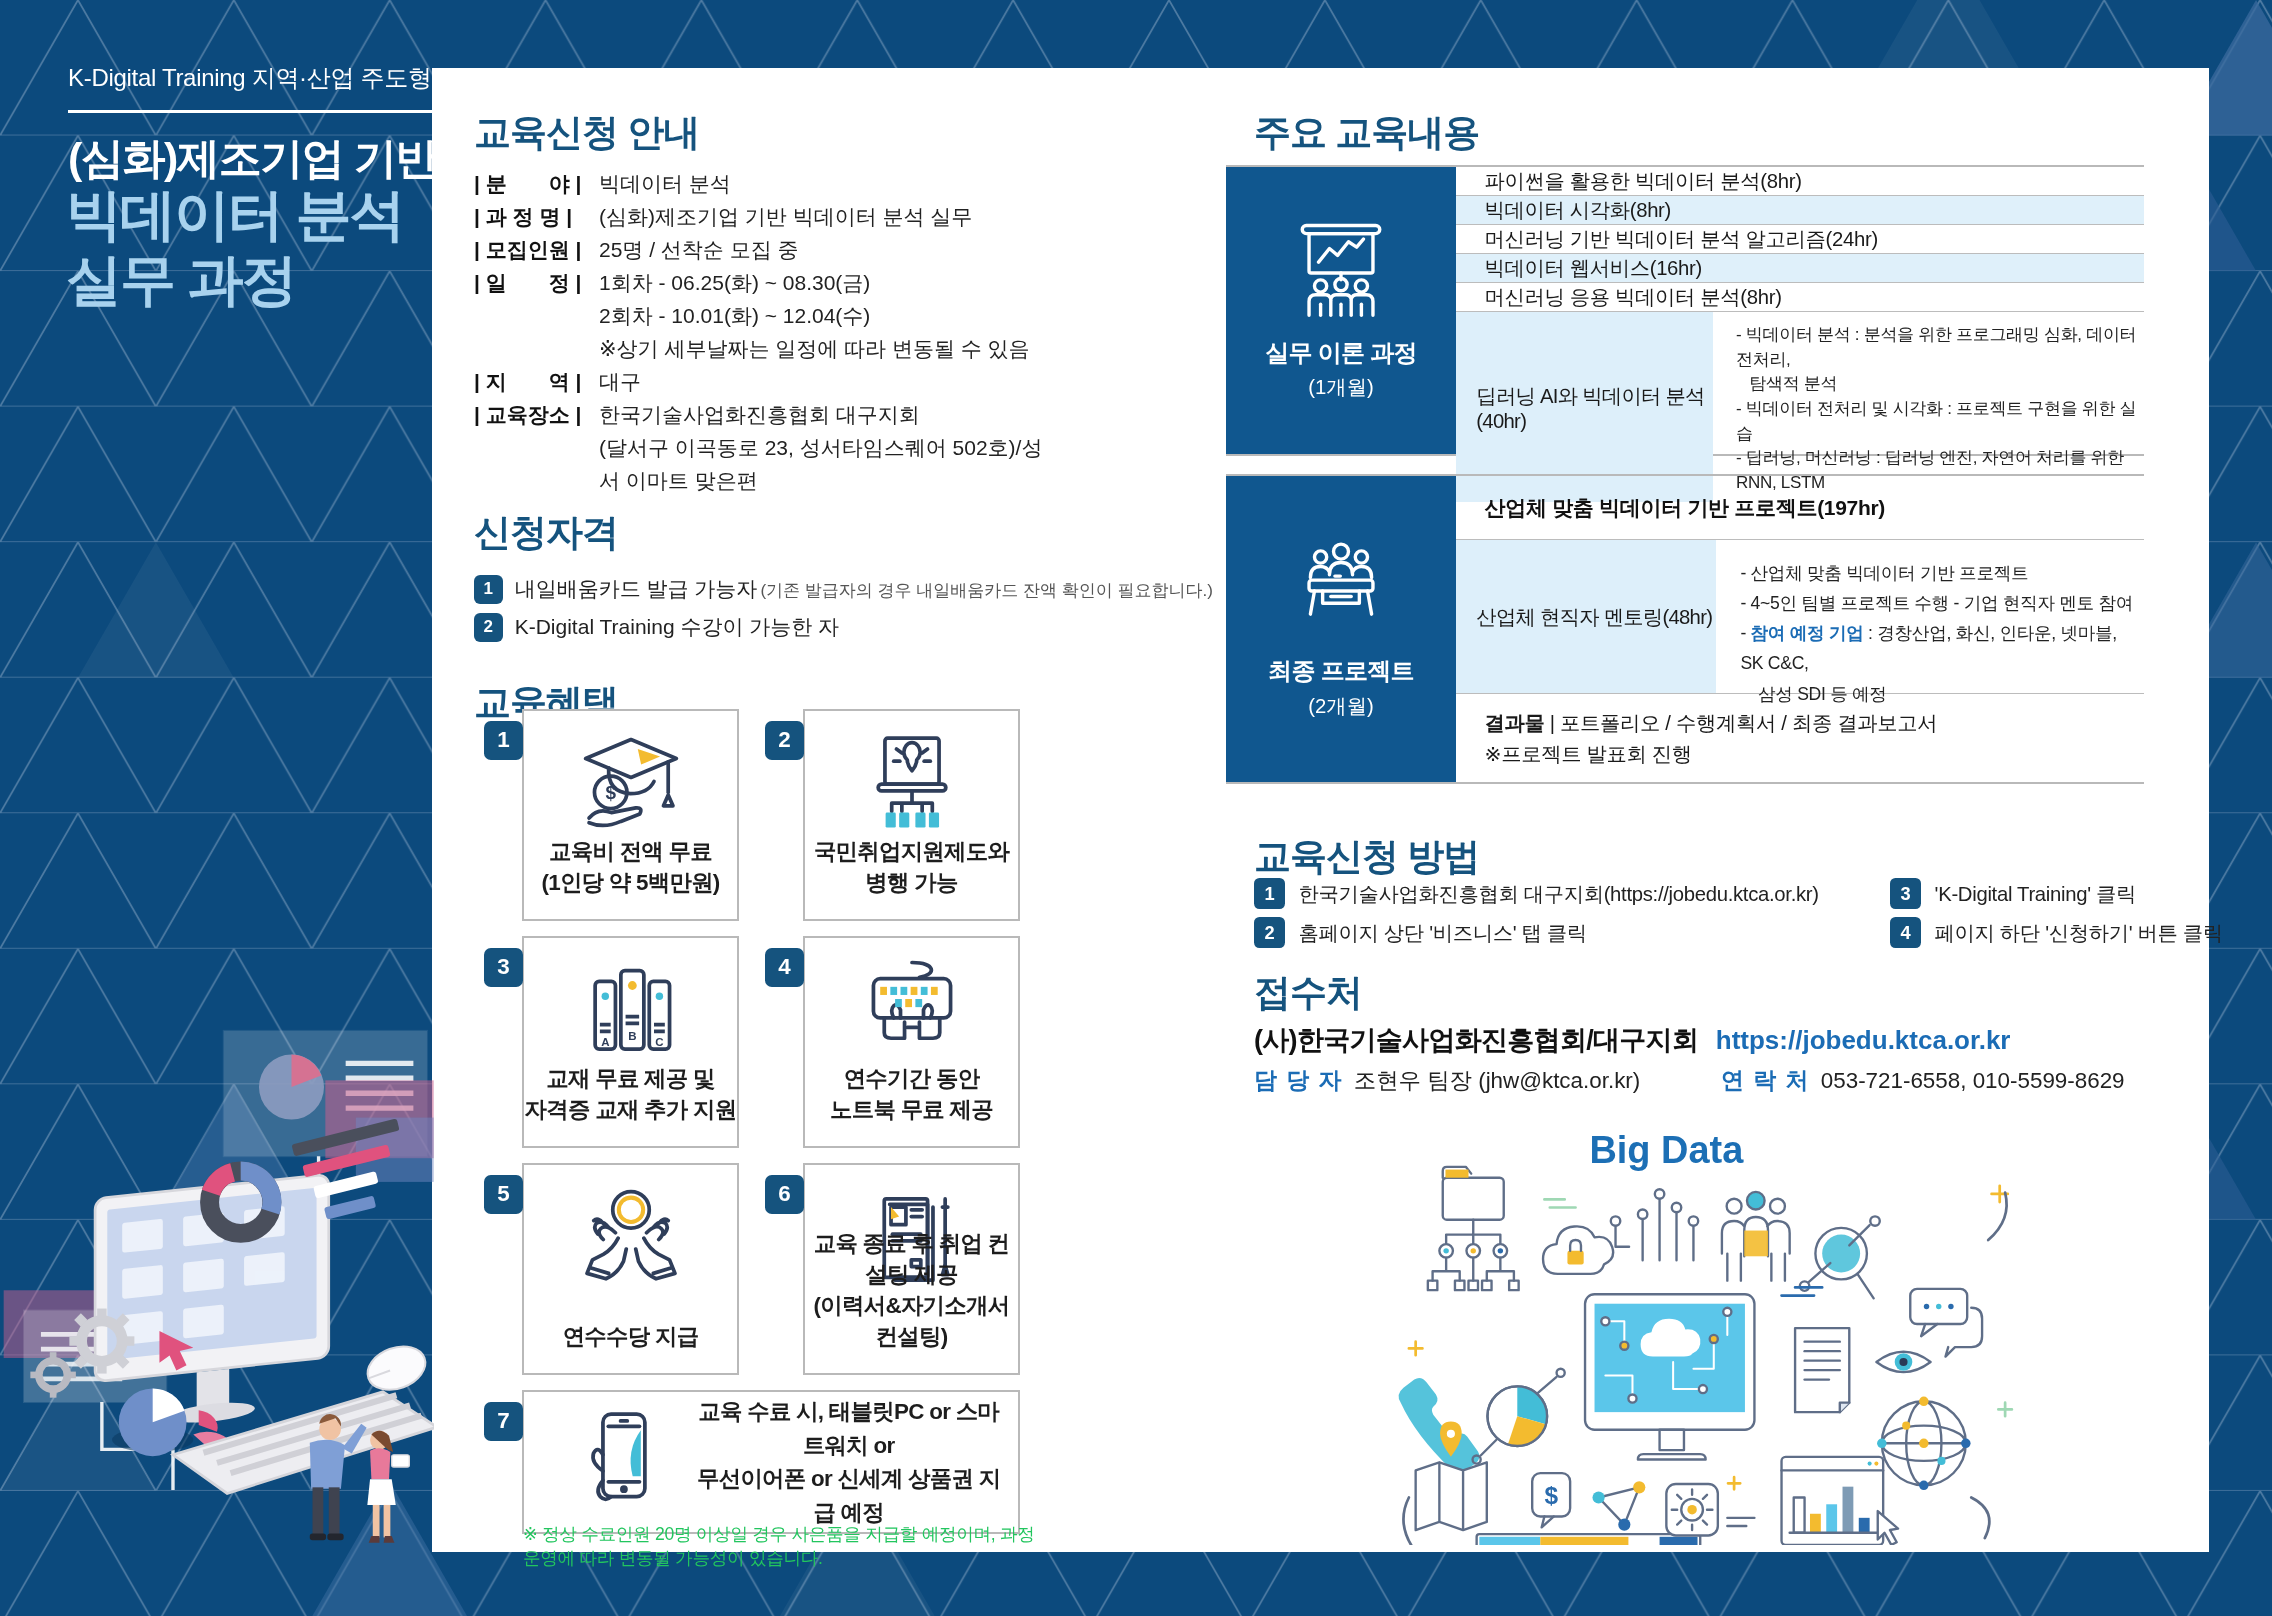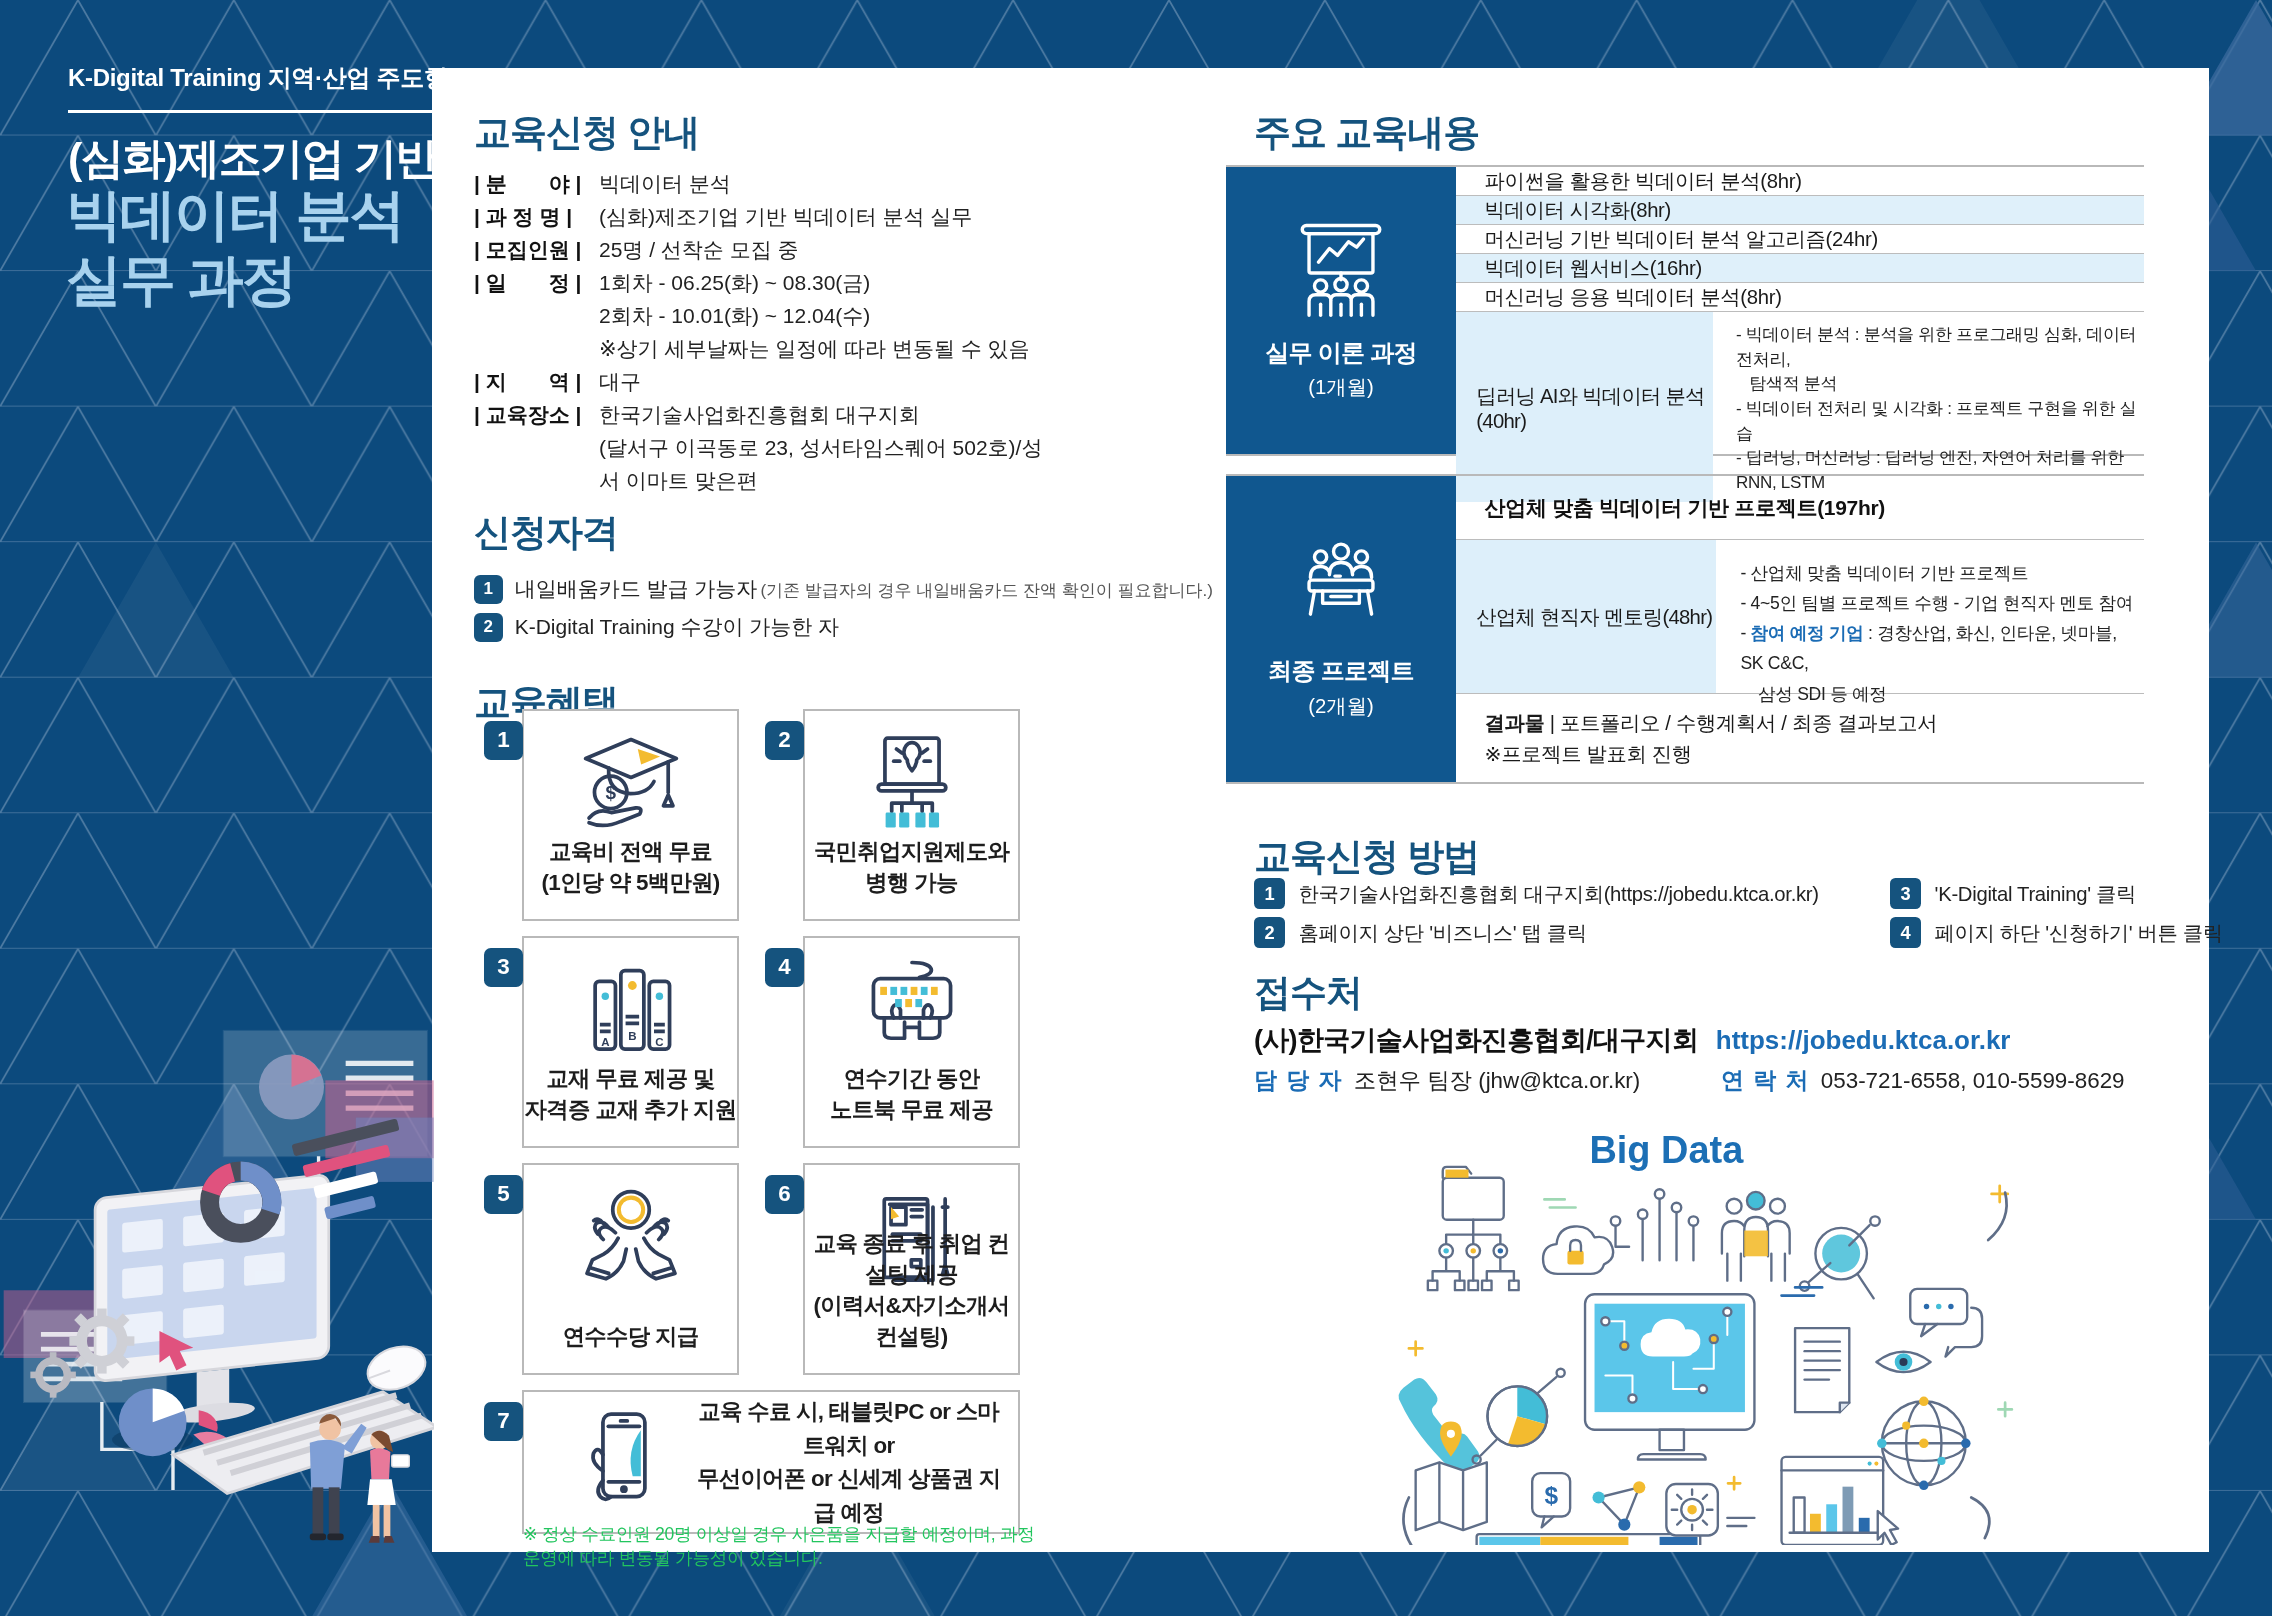--- a/index.html
+++ b/index.html
@@ -3,21 +3,21 @@
 <meta charset="utf-8">
 <style>
   html,body{margin:0;padding:0;background:#0c4a7d;}
   *{box-sizing:border-box;}
   body{font-family:"Liberation Sans","DejaVu Sans",sans-serif;}
   #canvas{position:relative;width:2273px;height:1617px;background:#0c4a7d;overflow:hidden;}
   #bg-pattern{position:absolute;left:0;top:0;z-index:1;}
   #white-panel{position:absolute;left:432px;top:68px;width:1777px;height:1484px;background:#ffffff;z-index:2;}
   .abs{position:absolute;z-index:3;}
   
-  .hero-tag{font-size:24px;font-weight:bold;color:#ffffff;letter-spacing:-0.3px;}
+  .hero-tag{font-size:24px;font-weight:normal;color:#ffffff;letter-spacing:-0.3px;}
   .hero-rule{background:#ffffff;height:2.7px;}
   .hero-line1{font-size:43px;font-weight:bold;color:#ffffff;letter-spacing:-1.4px;}
   .hero-line23{font-size:56px;font-weight:bold;color:#a8d2ee;letter-spacing:-2px;line-height:1.18;}
   
   .sec-title{font-size:37px;font-weight:bold;color:#15537e;letter-spacing:-1px;}
   
   .g-row{display:flex;align-items:flex-start;}
   .g-label{width:125px;font-size:21px;font-weight:bold;color:#111;line-height:33px;flex:none;}
   .g-lines{font-size:21px;color:#222;line-height:33px;}
   

